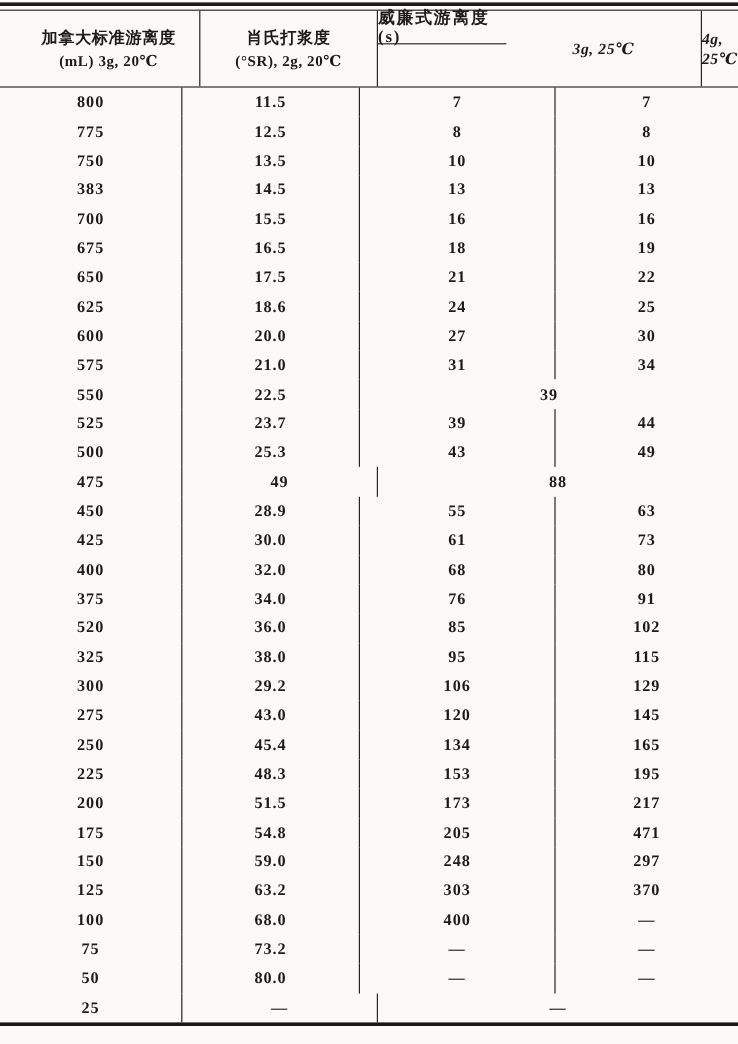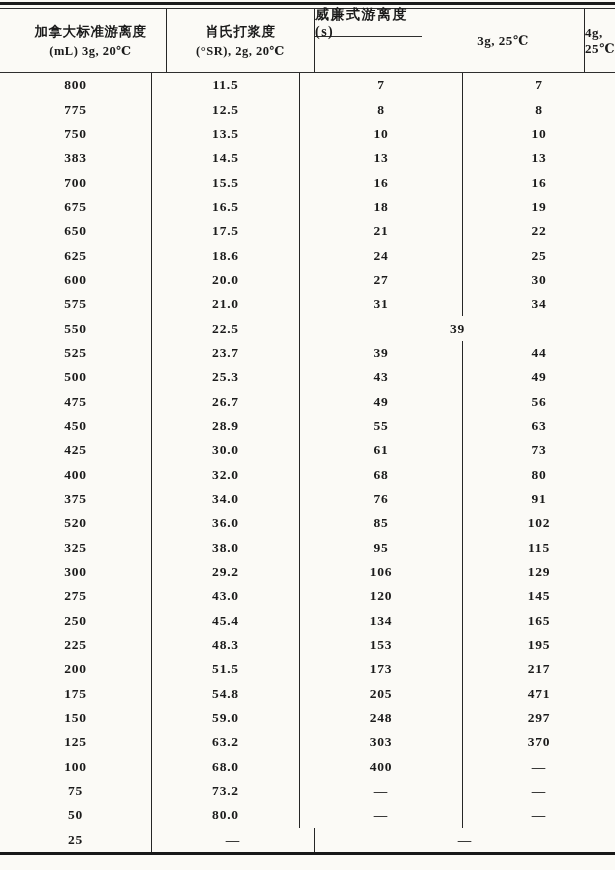--- a/index.html
+++ b/index.html
@@ -27,21 +27,21 @@
     gap:2px;text-align:center;
   }
   .h-c1{width:151px;border-right:1.6px solid #262626;}
   .h-c2{width:147px;border-right:1.6px solid #262626;}
   .h-c34{flex:1;display:flex;flex-direction:row;}
   .h-title{
     height:27px;display:flex;align-items:center;justify-content:center;
     border-bottom:1.5px solid #2e2e2e;
     font-weight:bold;font-size:14px;letter-spacing:1.5px;
   }
-  .h-subrow{flex:1;display:flex;}
+  .h-subrow{flex:1;display:flex;font-style:italic;}
   .h-sub{display:flex;align-items:center;justify-content:center;font-size:13px;font-weight:bold;letter-spacing:0.5px;}
   .h-sub3{width:162px;border-right:1.6px solid #262626;}
   .h-sub4{flex:1;}
   .h-line1{font-weight:bold;font-size:13.5px;letter-spacing:0.5px;}
   .h-line2{font-weight:bold;font-size:12.5px;letter-spacing:0.5px;}
 
   .header-rule{border-top:1.6px solid #2e2e2e;}
 
   
   .data-row{display:flex;height:24.35px;font-weight:bold;font-size:13.5px;letter-spacing:0.8px;}
@@ -154,23 +154,22 @@
           <div class="cell c4">44</div>
         </div>
         <div class="data-row">
           <div class="cell c1">500</div>
           <div class="cell c2">25.3</div>
           <div class="cell c3">43</div>
           <div class="cell c4">49</div>
         </div>
         <div class="data-row">
           <div class="cell c1">475</div>
-          <div class="cell c2">26.7</div>
           <div class="cell c3">49</div>
-          <div class="cell c4">56</div>
+          <div class="cell c4">88</div>
         </div>
         <div class="data-row">
           <div class="cell c1">450</div>
           <div class="cell c2">28.9</div>
           <div class="cell c3">55</div>
           <div class="cell c4">63</div>
         </div>
         <div class="data-row">
           <div class="cell c1">425</div>
           <div class="cell c2">30.0</div>

